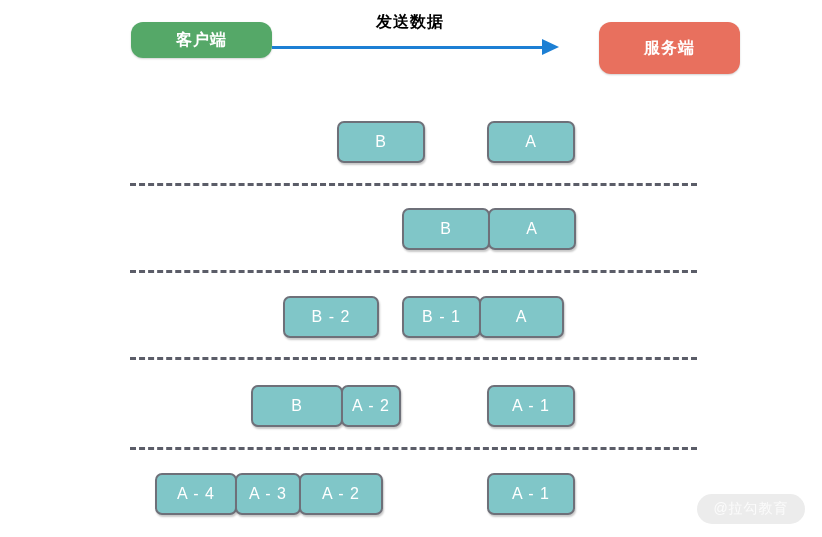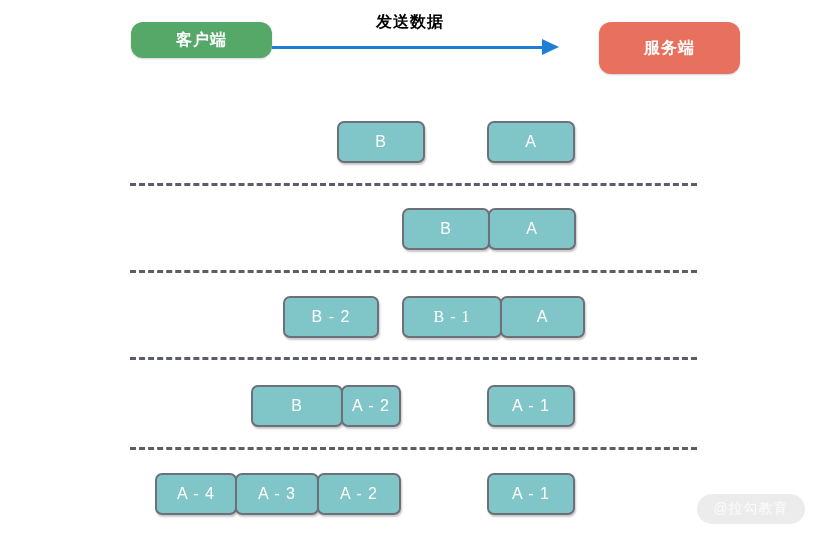--- a/index.html
+++ b/index.html
@@ -165,37 +165,37 @@
         <div class="group" style="left: 402px;">
           <div class="pkt" style="width: 88px;">B</div>
           <div class="pkt" style="width: 88px;">A</div>
         </div>
       </div>
       <div class="row" style="top: 296px;">
         <div class="group" style="left: 283px;">
           <div class="pkt" style="width: 96px;">B - 2</div>
         </div>
         <div class="group" style="left: 402px;">
-          <div class="pkt" style="width: 100px; font-family: Liberation Serif, serif;">B - 1</div>
+          <div class="pkt" style="width: 79px;">B - 1</div>
           <div class="pkt" style="width: 85px;">A</div>
         </div>
       </div>
       <div class="row" style="top: 385px;">
         <div class="group" style="left: 251px;">
           <div class="pkt" style="width: 92px;">B</div>
           <div class="pkt" style="width: 60px;">A - 2</div>
         </div>
         <div class="group" style="left: 487px;">
           <div class="pkt" style="width: 88px;">A - 1</div>
         </div>
       </div>
       <div class="row" style="top: 473px;">
         <div class="group" style="left: 155px;">
           <div class="pkt" style="width: 82px;">A - 4</div>
-          <div class="pkt" style="width: 84px; text-align: right;">A - 3</div>
+          <div class="pkt" style="width: 66px; text-align: right;">A - 3</div>
           <div class="pkt" style="width: 84px;">A - 2</div>
         </div>
         <div class="group" style="left: 487px;">
           <div class="pkt" style="width: 88px;">A - 1</div>
         </div>
       </div>
     </div>
   <div id="seps-host">
       <div class="sep" style="top: 183px;"></div>
       <div class="sep" style="top: 270px;"></div>

